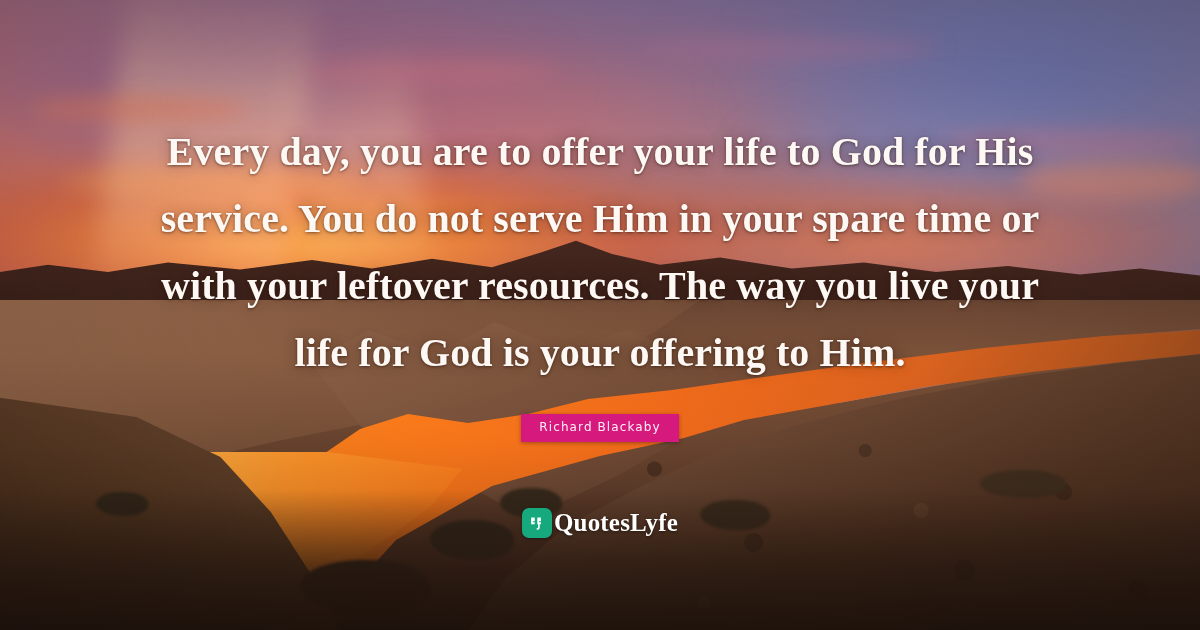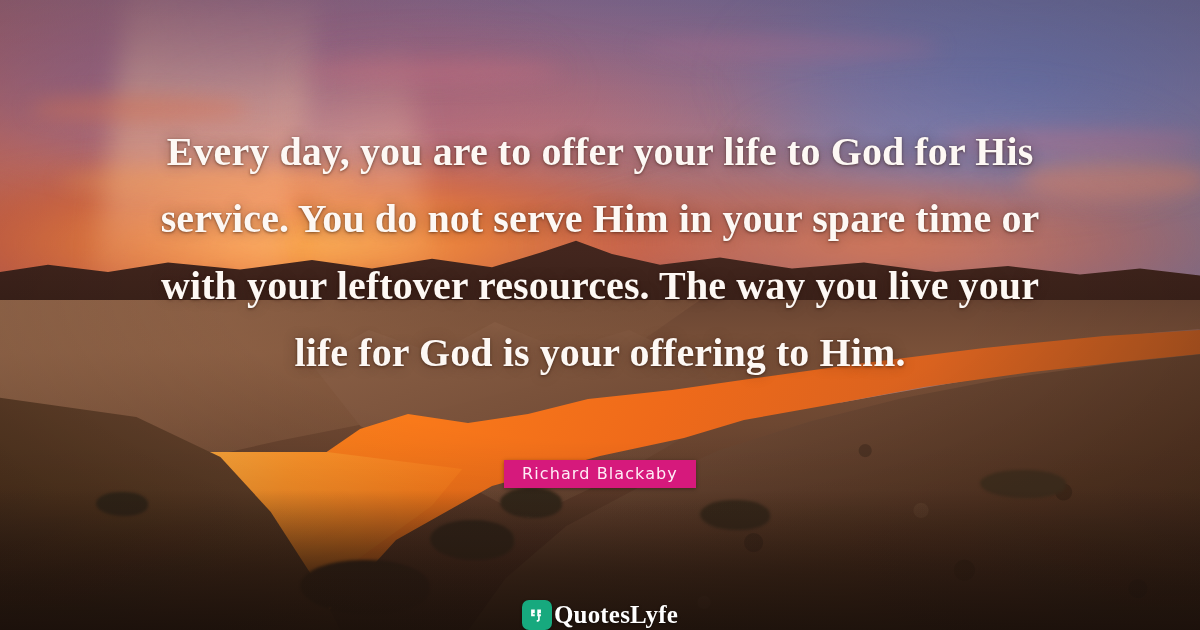--- a/index.html
+++ b/index.html
@@ -226,21 +226,21 @@
   .vignette{
     position:absolute; inset:0; z-index:1; pointer-events:none;
     background:
       radial-gradient(ellipse 78% 62% at 50% 45%, rgba(0,0,0,0) 40%, rgba(0,0,0,.22) 100%),
       linear-gradient(180deg, rgba(0,0,0,.06) 0%, rgba(0,0,0,0) 22%, rgba(0,0,0,0) 70%, rgba(0,0,0,.12) 100%);
   }
 
   
   .content{
     position:absolute; inset:0; z-index:2;
-    display:flex; flex-direction:column; align-items:center;justify-content:space-between;
+    display:flex; flex-direction:column; align-items:center;
   }
 
   .quote-text{
     width:900px;
     margin-top:118px;
     text-align:center;
     font-family:"Liberation Serif","DejaVu Serif",serif;
     font-weight:700;
     font-size:40px;
     line-height:67px;
@@ -248,21 +248,21 @@
     letter-spacing:.1px;
     text-shadow:0 1px 3px rgba(40,16,8,.55), 0 0 14px rgba(40,16,8,.30);
   }
 
   .author-badge{
     margin-top:28px;
     display:inline-block;
     background:#d6197c;
     color:#ffeef7;
     font-family:"DejaVu Sans","Liberation Sans",sans-serif;
-    font-size:16px;
+    font-size:12px;
     font-weight:400;
     letter-spacing:1.1px;
     padding:5px 18px 6px;
     line-height:17px;
     box-shadow:0 1px 4px rgba(0,0,0,.35);
   }
 
   .brand{
     display:flex; align-items:center; gap:2px;
     margin-top:66px;

